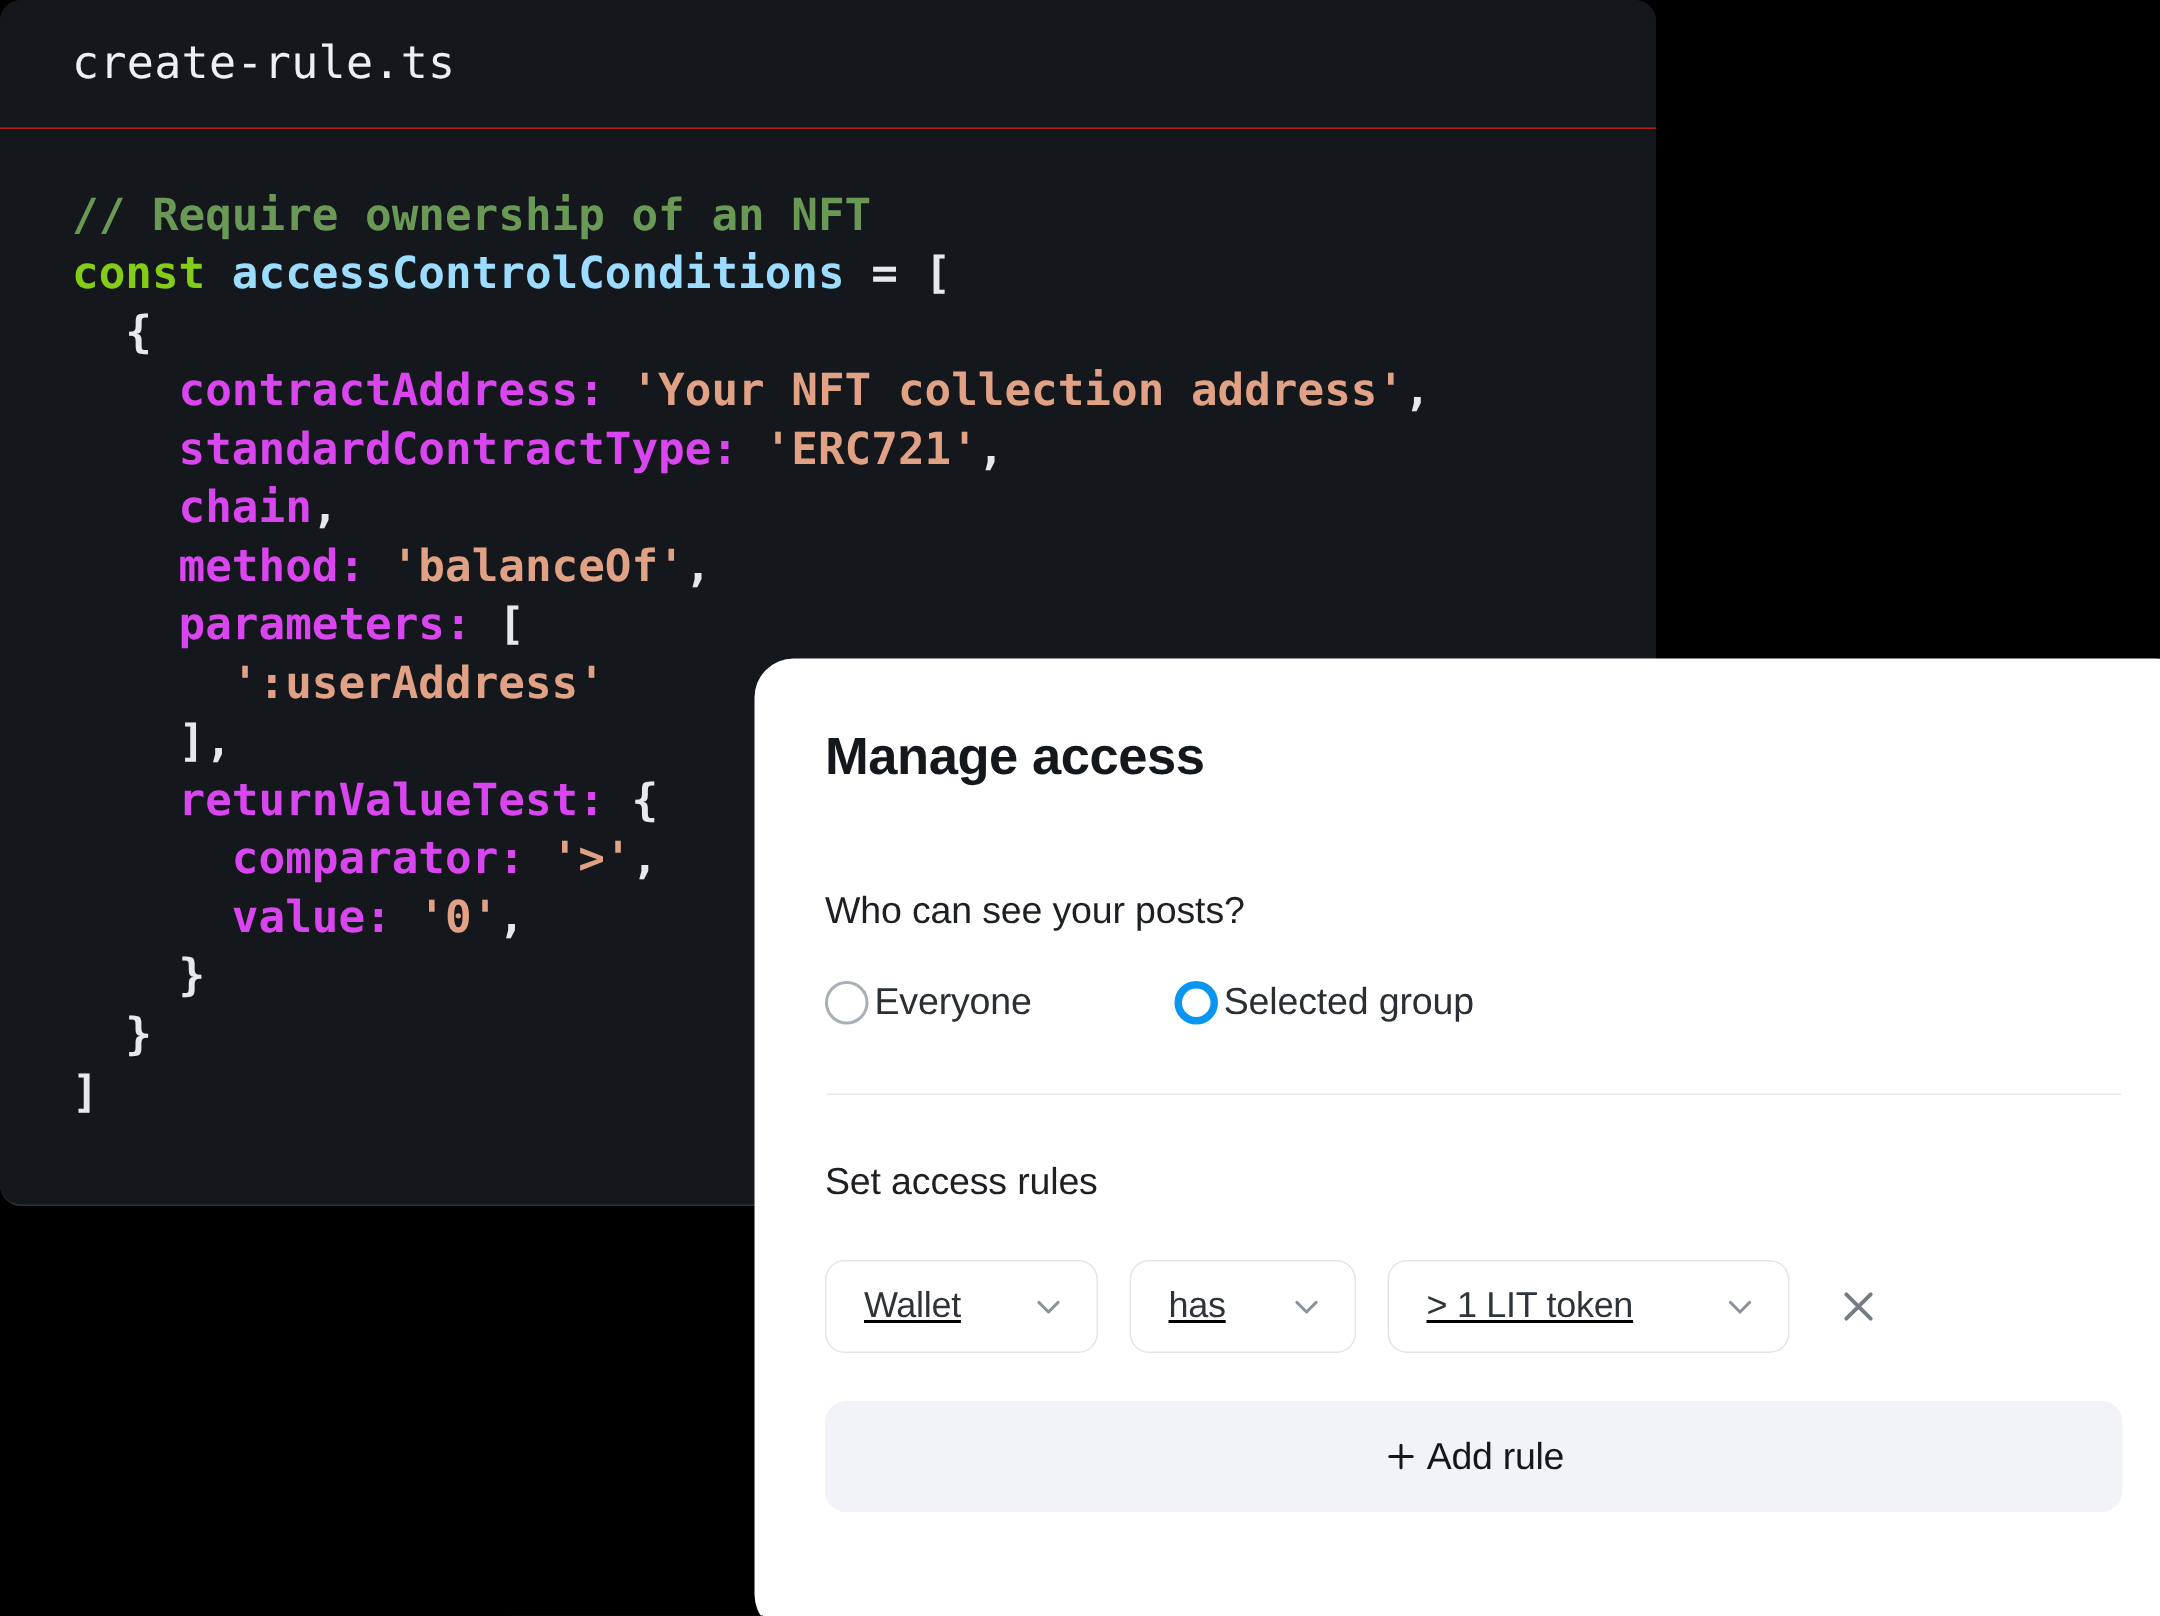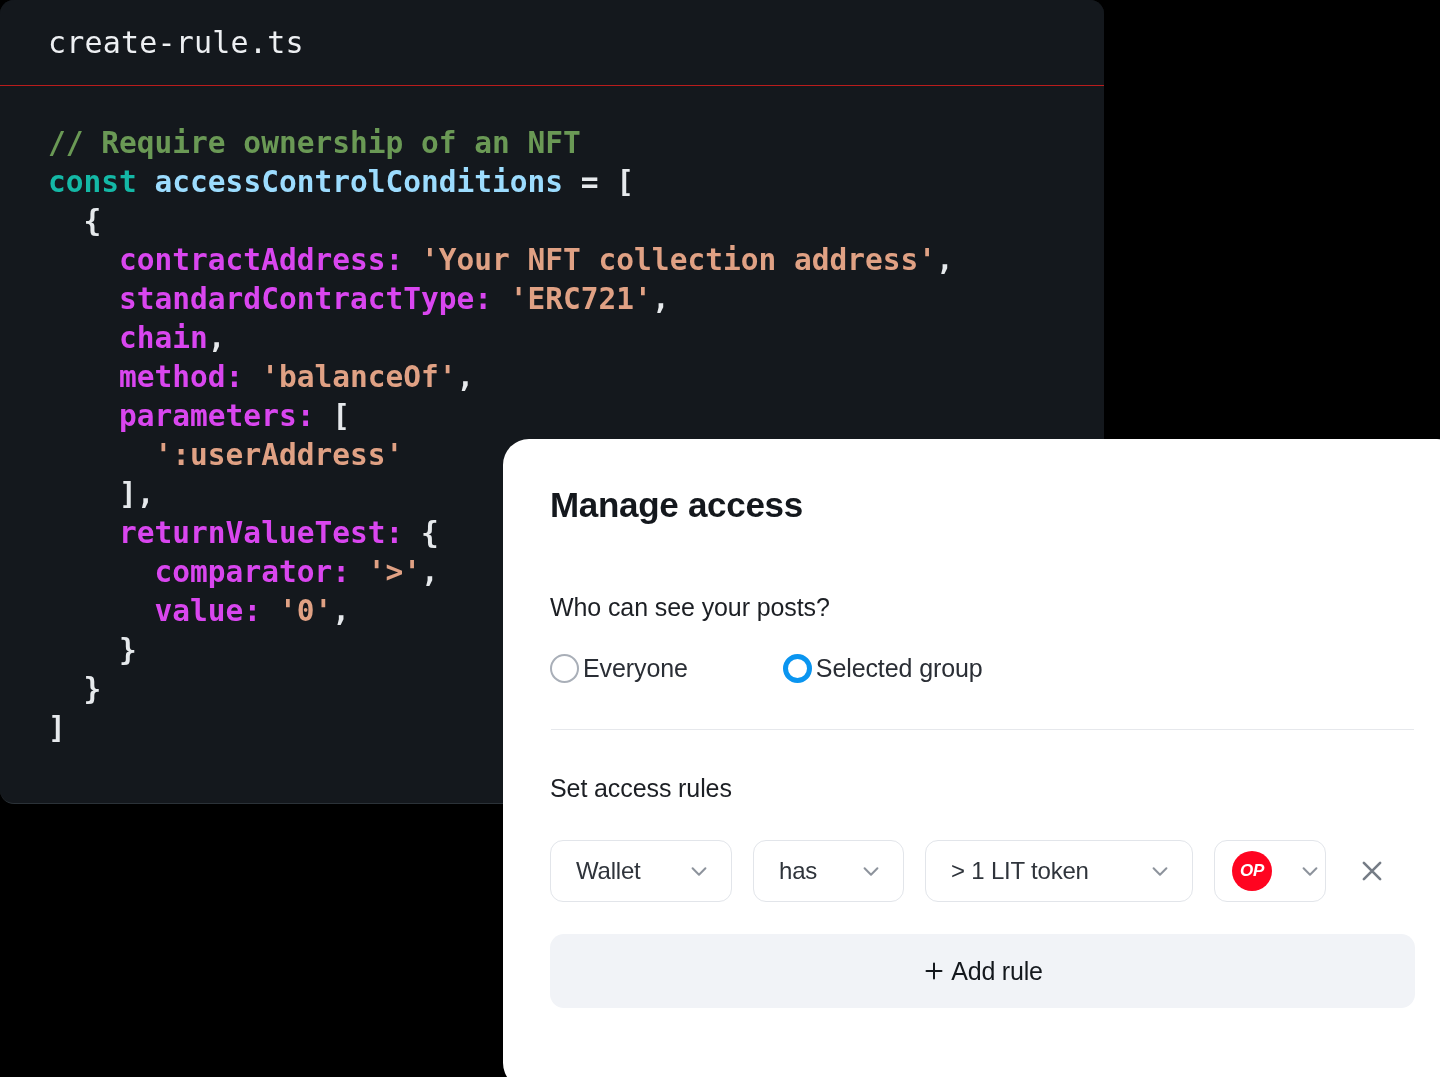--- a/index.html
+++ b/index.html
@@ -52,21 +52,21 @@
     font-size: 29.5px;
     line-height: 39px;
     white-space: pre;
     color: #E6E9EC;
     font-weight: bold;
   }
 
   .code-line { display: block; height: 39px; }
 
   .tok-comment { color: #6A9955; }
-  .tok-keyword { color: #14b8a6; }
+  .tok-keyword { color: #84cc16; }
   .tok-ident   { color: #9CDCFE; }
   .tok-prop    { color: #d946ef; }
   .tok-string  { color: #E0A184; }
   .tok-punct   { color: #E6E9EC; }
 
   
   .access-panel {
     position: absolute;
     left: 503px;
     top: 439px;
@@ -150,20 +150,21 @@
     height: 62px;
     border: 1.5px solid #E2E5EA;
     border-radius: 13px;
     background: #FFFFFF;
     display: flex;
     align-items: center;
     justify-content: space-between;
     gap: 27px;
     padding: 0 21px 0 25px;
     cursor: pointer;
+    text-decoration: underline;
   }
 
   .pill-label {
     font-size: 24px;
     color: #2F343B;
     letter-spacing: -0.2px;
     white-space: nowrap;
   }
 
   .chev {
@@ -268,26 +269,20 @@
       </svg>
     </div>
 
     <div class="pill" style="width:268px;">
       <span class="pill-label">&gt; 1 LIT token</span>
       <svg class="chev" viewBox="0 0 24 24" fill="none">
         <path d="M5 9l7 7 7-7" stroke="#8D939C" stroke-width="2.2" stroke-linecap="round" stroke-linejoin="round"></path>
       </svg>
     </div>
 
-    <div class="pill" style="width:112px;padding:0 17px 0 17px;">
-      <span class="op-badge">OP</span>
-      <svg class="chev" viewBox="0 0 24 24" fill="none">
-        <path d="M5 9l7 7 7-7" stroke="#8D939C" stroke-width="2.2" stroke-linecap="round" stroke-linejoin="round"></path>
-      </svg>
-    </div>
 
     <div class="remove-btn">
       <svg width="30" height="30" viewBox="0 0 24 24" fill="none">
         <path d="M5.5 5.5l13 13M18.5 5.5l-13 13" stroke="#757C86" stroke-width="2.1" stroke-linecap="round"></path>
       </svg>
     </div>
   </div>
 
   <button class="add-rule-btn">
     <svg class="plus-icon" viewBox="0 0 24 24" fill="none">

